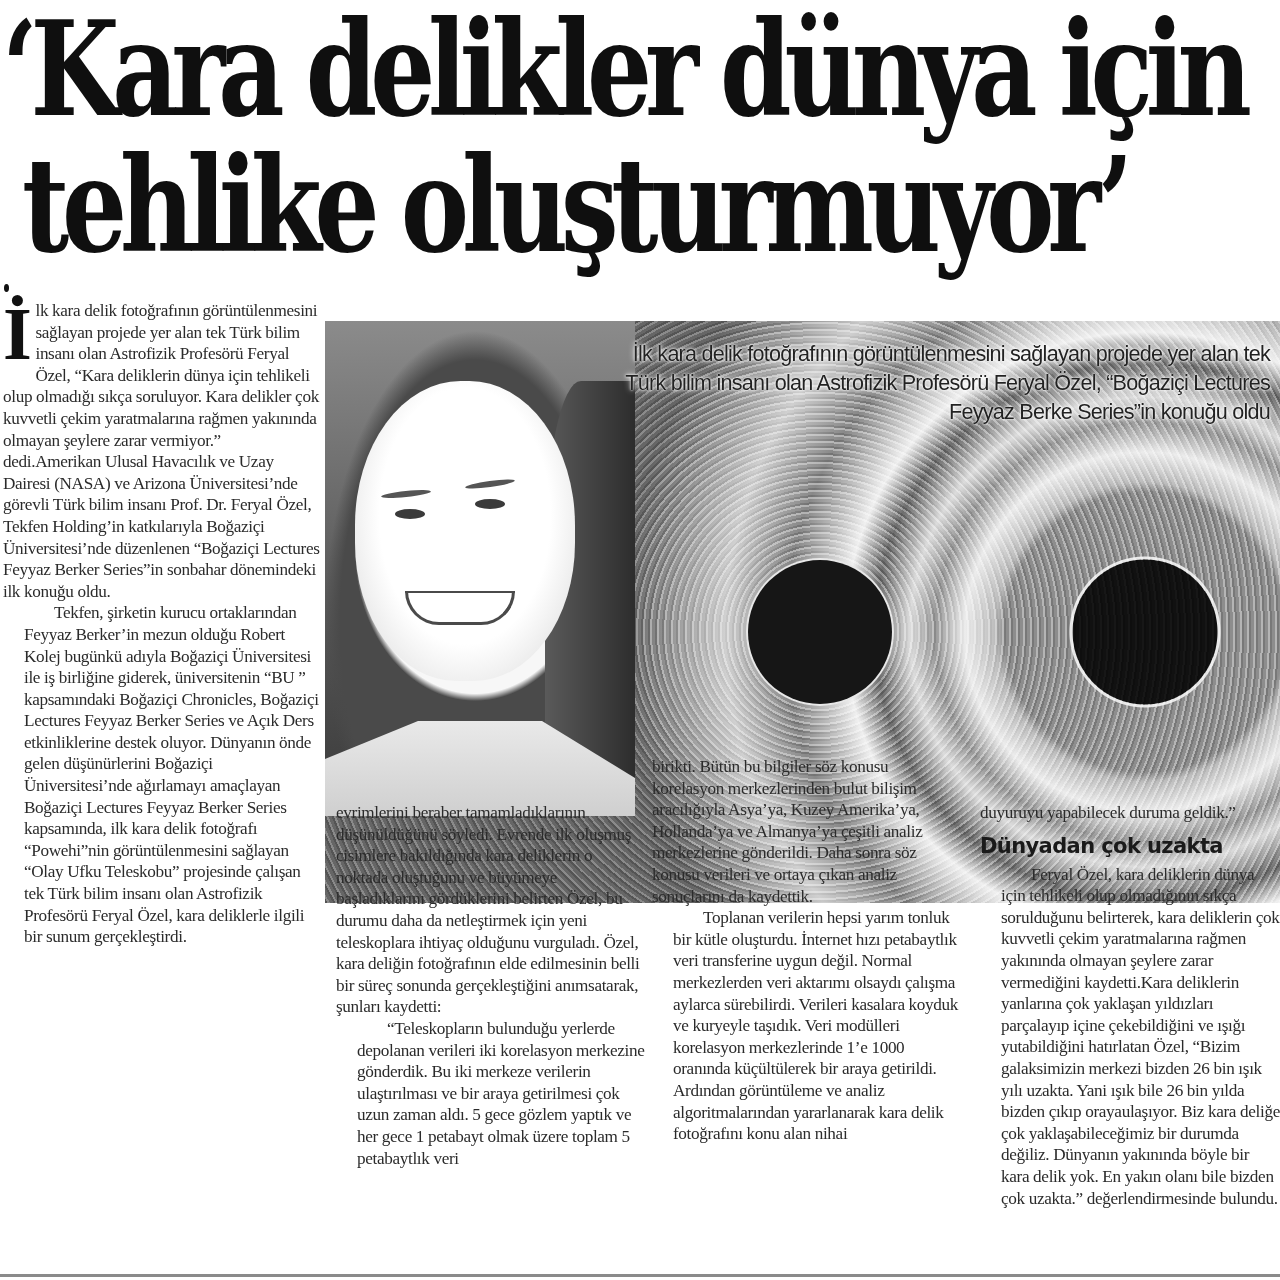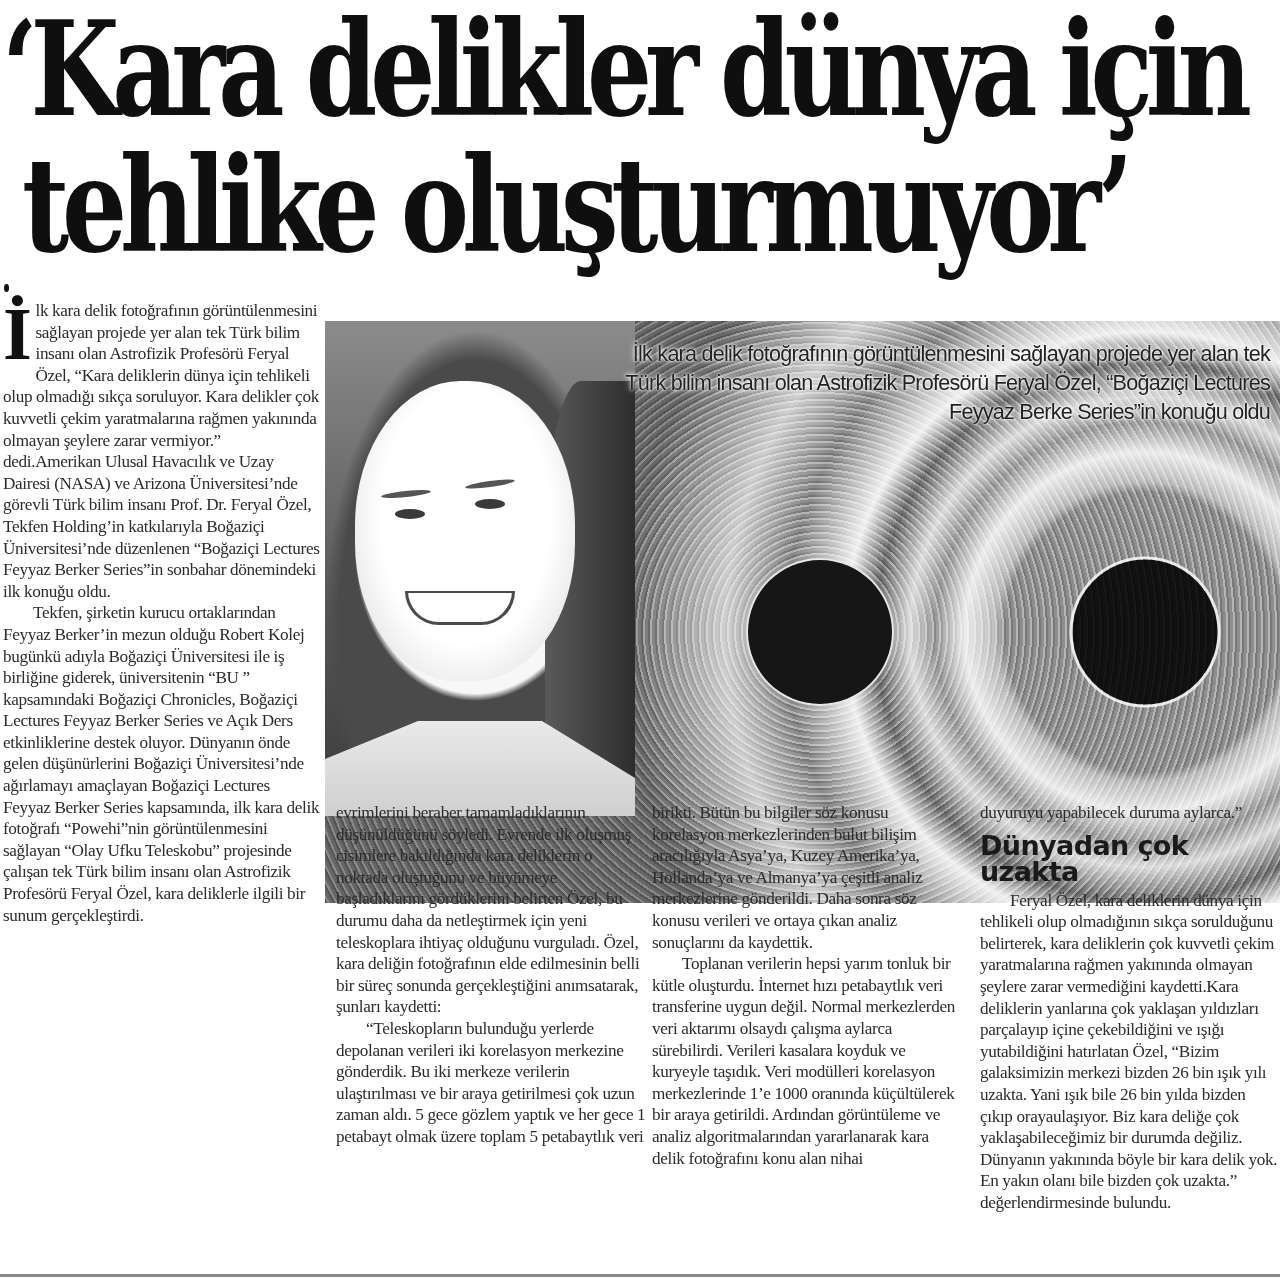--- a/index.html
+++ b/index.html
@@ -20,30 +20,30 @@
   .headline .line1 { left: 2px; top: 4px; transform: scaleX(0.80) scaleY(1.02); }
   .headline .line2 { left: 22px; top: 140px; transform: scaleX(0.80) scaleY(1.02); }
 
   .col {
     position: absolute;
     font-size: 17.2px; line-height: 21.6px;
     color: #2b2b2b;
     letter-spacing: -0.35px;
   }
   .col p { text-align: left; }
-  .col p.indent { text-indent: 30px; }
+  .col p.indent { text-indent: 30px; margin-left: 21px; }
   .col h2 {
     font-family: "DejaVu Sans", "Liberation Sans", sans-serif;
-    font-weight: bold; font-size: 27px; line-height: 26px;
+    font-weight: bold; font-size: 21px; line-height: 26px;
     color: #1a1a1a; letter-spacing: -0.6px;
     margin: 9px 0 5px 0;
   }
   .col1 { left: 3px; top: 300px; width: 318px; }
   .col2 { left: 336px; top: 802px; width: 310px; }
-  .col3 { left: 652px; top: 802px; width: 310px; }
+  .col3 { left: 652px; top: 756px; width: 310px; }
   .col4 { left: 980px; top: 802px; width: 300px; }
 
   .dropcap {
     float: left; font-size: 74px; line-height: 60px; height: 64px;
     font-weight: bold; color: #111; margin: 4px 4px 0 0;
     font-family: "Liberation Serif", serif;
   }
 
   .photo {
     position: absolute; left: 325px; top: 297px; width: 955px; height: 582px;
@@ -145,18 +145,18 @@
   <p>evrimlerini beraber tamamladıklarının düşünüldüğünü söyledi. Evrende ilk oluşmuş cisimlere bakıldığında kara deliklerin o noktada oluştuğunu ve büyümeye başladıklarını gördüklerini belirten Özel, bu durumu daha da netleştirmek için yeni teleskoplara ihtiyaç olduğunu vurguladı. Özel, kara deliğin fotoğrafının elde edilmesinin belli bir süreç sonunda gerçekleştiğini anımsatarak, şunları kaydetti:</p>
   <p class="indent">“Teleskopların bulunduğu yerlerde depolanan verileri iki korelasyon merkezine gönderdik. Bu iki merkeze verilerin ulaştırılması ve bir araya getirilmesi çok uzun zaman aldı. 5 gece gözlem yaptık ve her gece 1 petabayt olmak üzere toplam 5 petabaytlık veri</p>
 </div>
 
 <div class="col col3">
   <p>birikti. Bütün bu bilgiler söz konusu korelasyon merkezlerinden bulut bilişim aracılığıyla Asya’ya, Kuzey Amerika’ya, Hollanda’ya ve Almanya’ya çeşitli analiz merkezlerine gönderildi. Daha sonra söz konusu verileri ve ortaya çıkan analiz sonuçlarını da kaydettik.</p>
   <p class="indent">Toplanan verilerin hepsi yarım tonluk bir kütle oluşturdu. İnternet hızı petabaytlık veri transferine uygun değil. Normal merkezlerden veri aktarımı olsaydı çalışma aylarca sürebilirdi. Verileri kasalara koyduk ve kuryeyle taşıdık. Veri modülleri korelasyon merkezlerinde 1’e 1000 oranında küçültülerek bir araya getirildi. Ardından görüntüleme ve analiz algoritmalarından yararlanarak kara delik fotoğrafını konu alan nihai</p>
 </div>
 
 <div class="col col4">
-  <p>duyuruyu yapabilecek duruma aylarca.”</p>
+  <p>duyuruyu yapabilecek duruma geldik.”</p>
   <h2>Dünyadan çok uzakta</h2>
   <p class="indent">Feryal Özel, kara deliklerin dünya için tehlikeli olup olmadığının sıkça sorulduğunu belirterek, kara deliklerin çok kuvvetli çekim yaratmalarına rağmen yakınında olmayan şeylere zarar vermediğini kaydetti.Kara deliklerin yanlarına çok yaklaşan yıldızları parçalayıp içine çekebildiğini ve ışığı yutabildiğini hatırlatan Özel, “Bizim galaksimizin merkezi bizden 26 bin ışık yılı uzakta. Yani ışık bile 26 bin yılda bizden çıkıp orayaulaşıyor. Biz kara deliğe çok yaklaşabileceğimiz bir durumda değiliz. Dünyanın yakınında böyle bir kara delik yok. En yakın olanı bile bizden çok uzakta.” değerlendirmesinde bulundu.</p>
 </div>
 
 <div class="bottom-rule"></div>
 
 </body></html>

